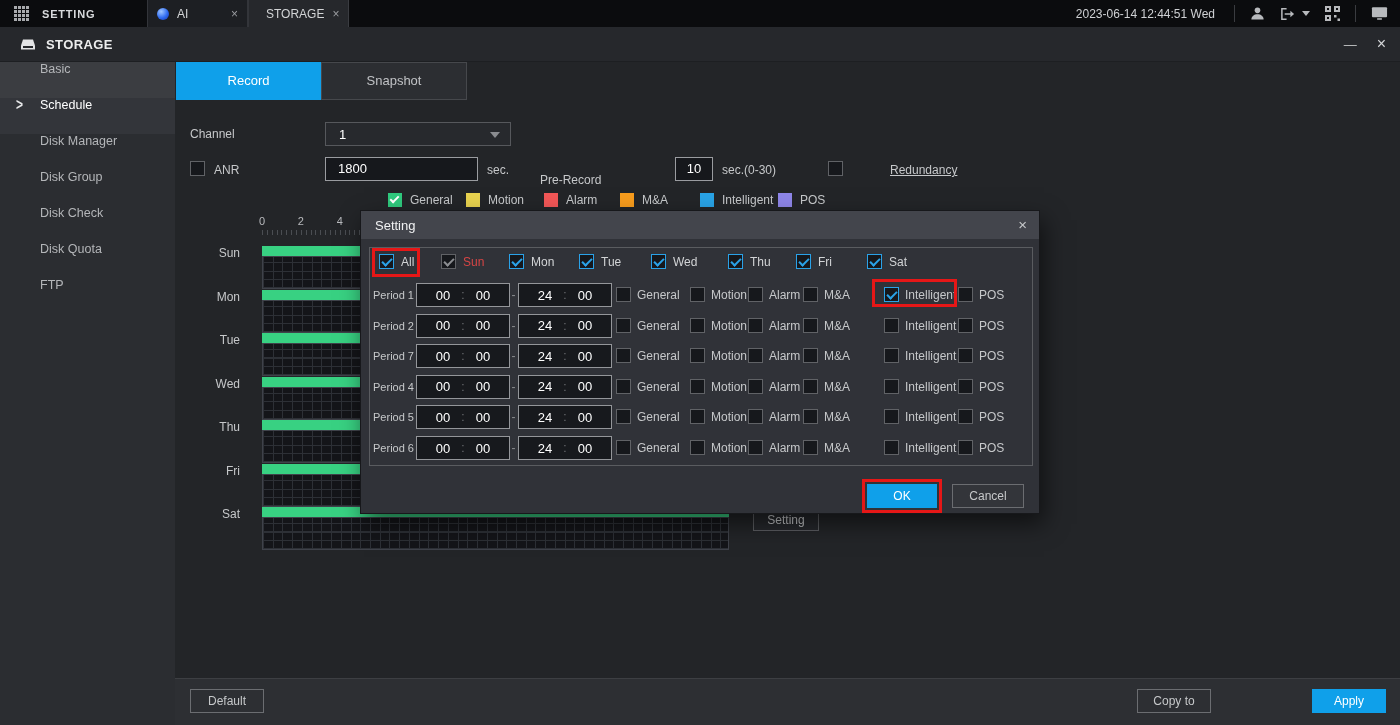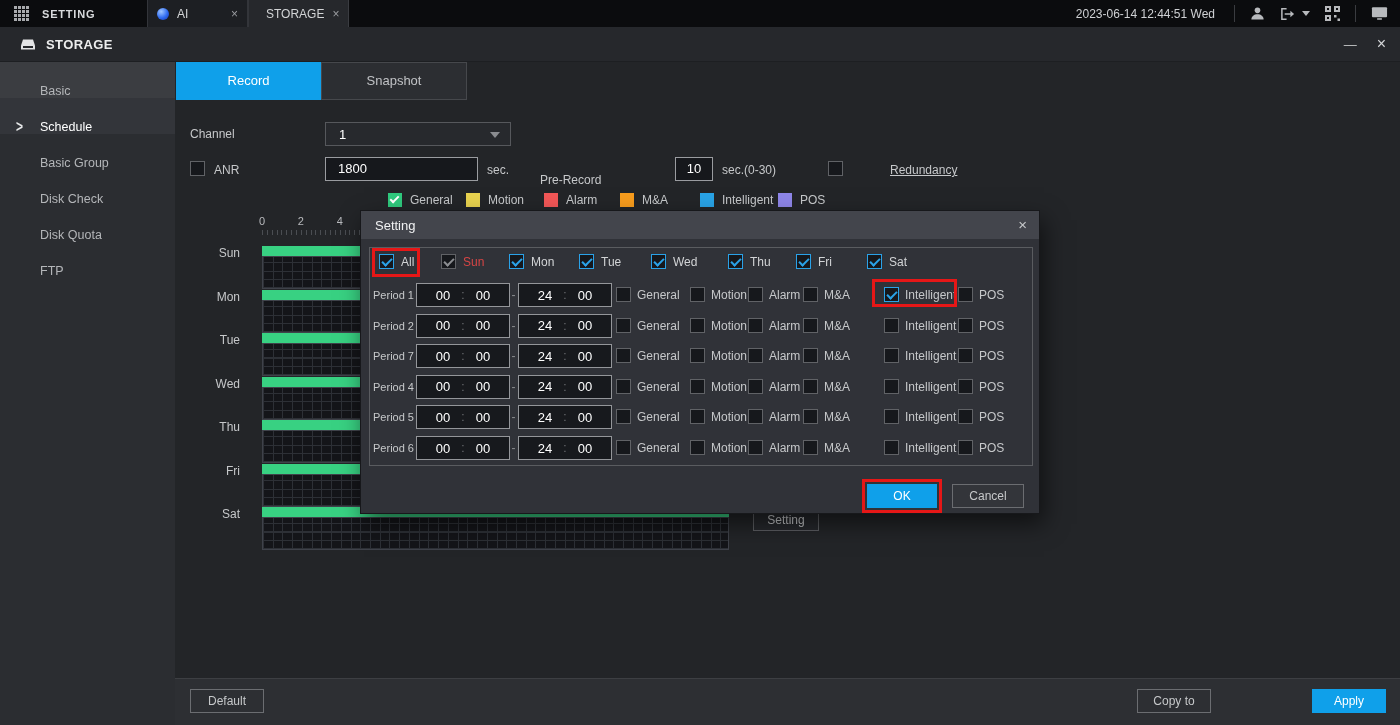--- a/index.html
+++ b/index.html
@@ -23,21 +23,21 @@
 
   
   .winheader{position:absolute;left:0;top:27px;width:100%;height:35px;background:#26282c;display:flex;align-items:center;gap:10px;padding:0 14px 0 20px;box-sizing:border-box;border-bottom:1px solid #1d1f22;}
   .win-title{font-size:13px;font-weight:600;color:#eceded;letter-spacing:.4px;}
   .win-ctrls{margin-left:auto;display:flex;align-items:center;gap:20px;}
   .win-min{color:#c6c8ca;font-size:13px;}
   .win-close{color:#d6d8da;font-size:16px;line-height:16px;}
 
   
   .sidebar{position:absolute;left:0;top:62px;width:175px;height:663px;background:#2b2d31;}
-  .side-item{height:36px;display:flex;align-items:flex-end;position:relative;}
+  .side-item{height:36px;display:flex;align-items:flex-start;position:relative;}
   .side-label{margin-left:40px;font-size:12.5px;color:#b4b6b9;}
   .side-item.hov{background:#3b3d41;}
   .side-item.sel{background:#33353a;}
   .side-item.sel .side-label{color:#ffffff;}
   .chev{position:absolute;left:16px;color:#e8e9ea;font-size:12px;font-weight:bold;transform:scaleY(1.3);}
 
   .content{position:absolute;left:175px;top:62px;width:1225px;height:616px;background:#232528;}
 
   
   .mtab{position:absolute;box-sizing:border-box;text-align:center;font-size:13px;}
@@ -173,21 +173,24 @@
 
   <div class="sidebar" id="sidebar-items">
       <div class="side-item hov">
         <div class="side-label">Basic</div>
       </div>
       <div class="side-item sel">
         <div class="chev">&gt;</div>
         <div class="side-label">Schedule</div>
       </div>
       <div class="side-item">
-        <div class="side-label">Basic Group</div>
+        <div class="side-label">Disk Manager</div>
+      </div>
+      <div class="side-item">
+        <div class="side-label">Disk Group</div>
       </div>
       <div class="side-item">
         <div class="side-label">Disk Check</div>
       </div>
       <div class="side-item">
         <div class="side-label">Disk Quota</div>
       </div>
       <div class="side-item">
         <div class="side-label">FTP</div>
       </div>

